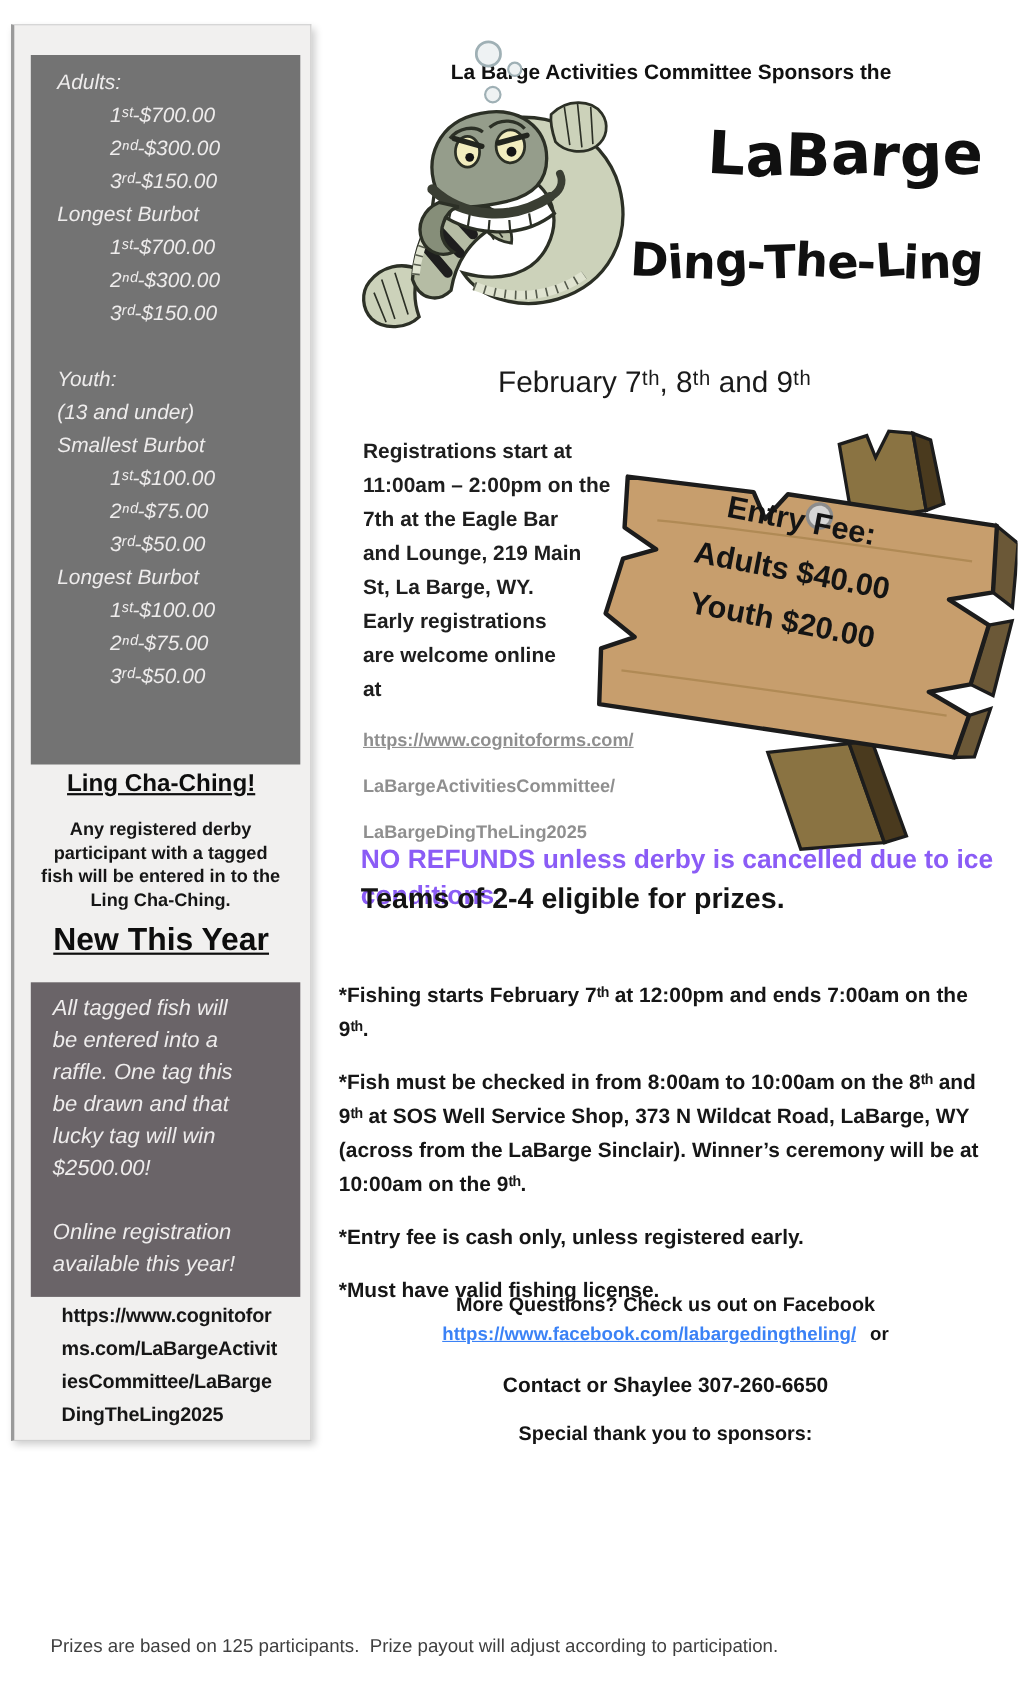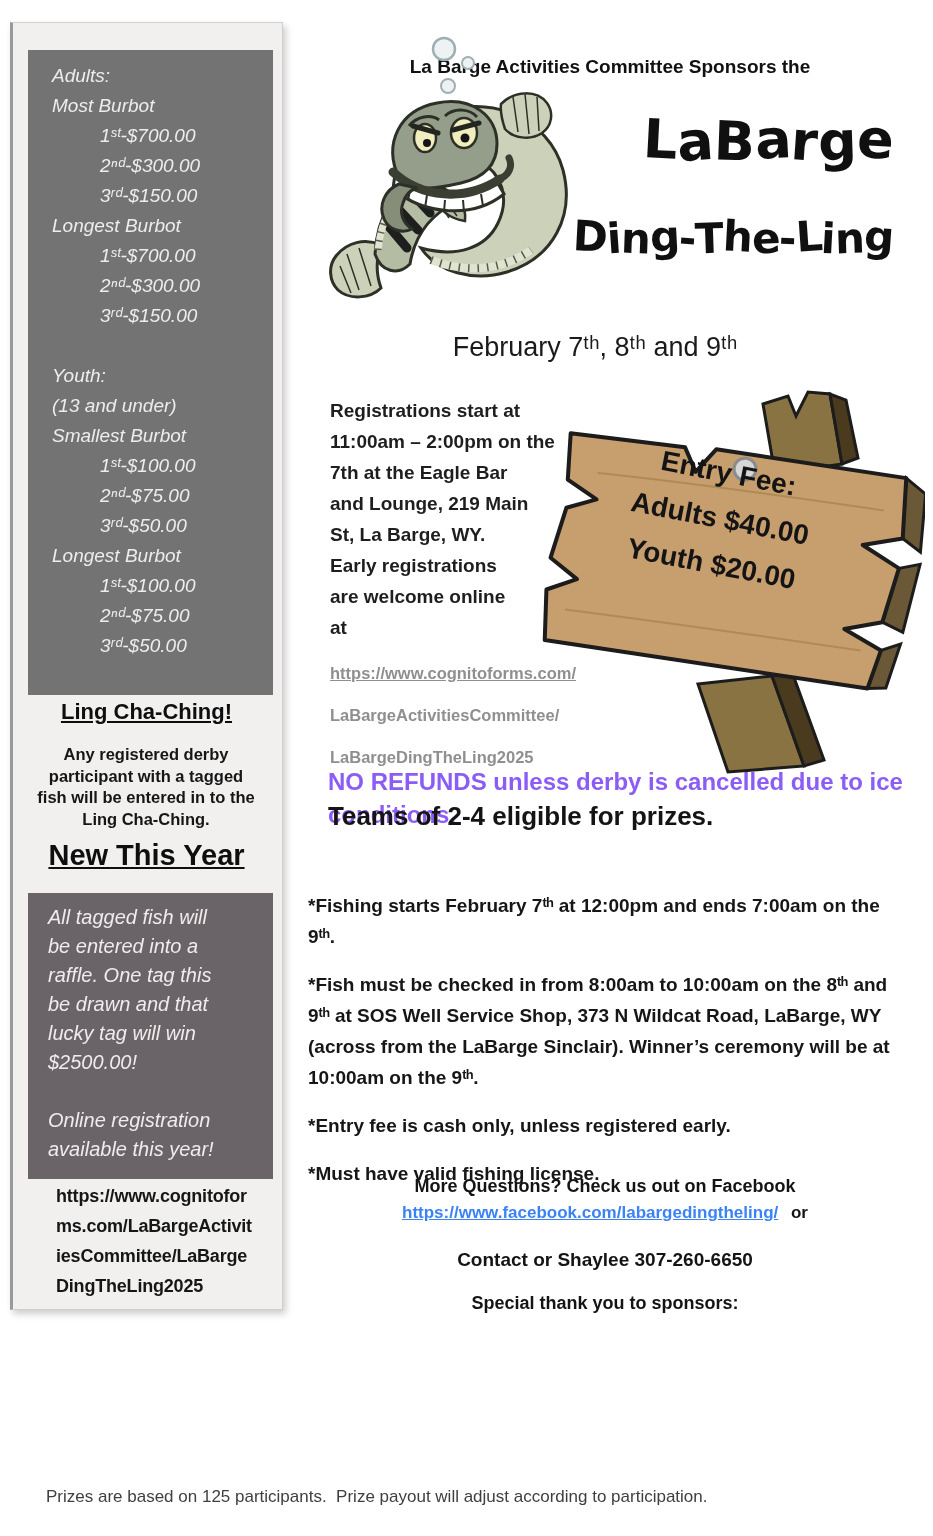--- a/index.html
+++ b/index.html
@@ -73,21 +73,20 @@
 </style>
 </head>
 <body>
 
 <div class="page">
 
   <aside class="sidebar-strip"></aside>
 
   <div class="prize-box">
       <div class="prize-line flush">Adults:</div>
-      <div class="prize-line flush">Most Burbot</div>
       <div class="prize-line indent">1ˢᵗ-$700.00</div>
       <div class="prize-line indent">2ⁿᵈ-$300.00</div>
       <div class="prize-line indent">3ʳᵈ-$150.00</div>
       <div class="prize-line flush">Longest Burbot</div>
       <div class="prize-line indent">1ˢᵗ-$700.00</div>
       <div class="prize-line indent">2ⁿᵈ-$300.00</div>
       <div class="prize-line indent">3ʳᵈ-$150.00</div>
       <div class="prize-line flush"></div>
       <div class="prize-line flush">Youth:</div>
       <div class="prize-line flush">(13 and under)</div>

